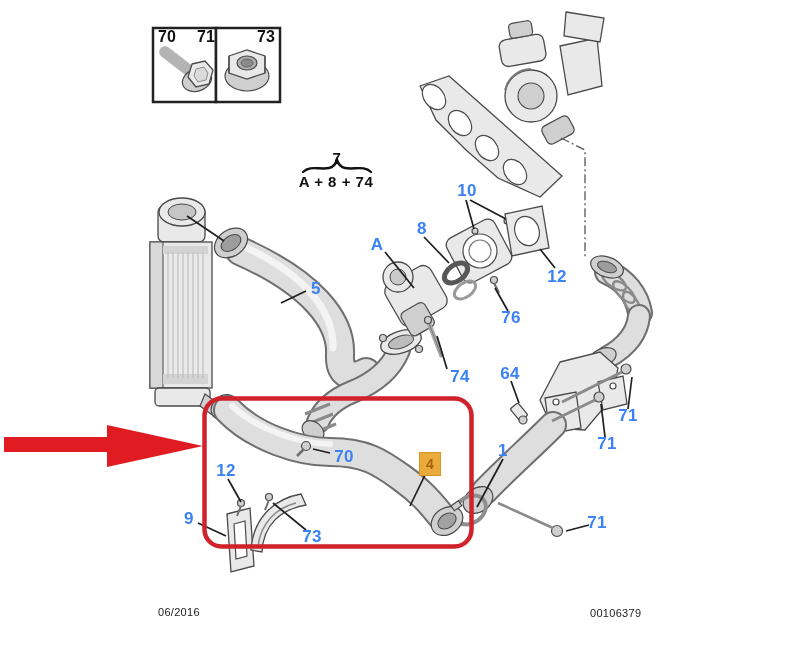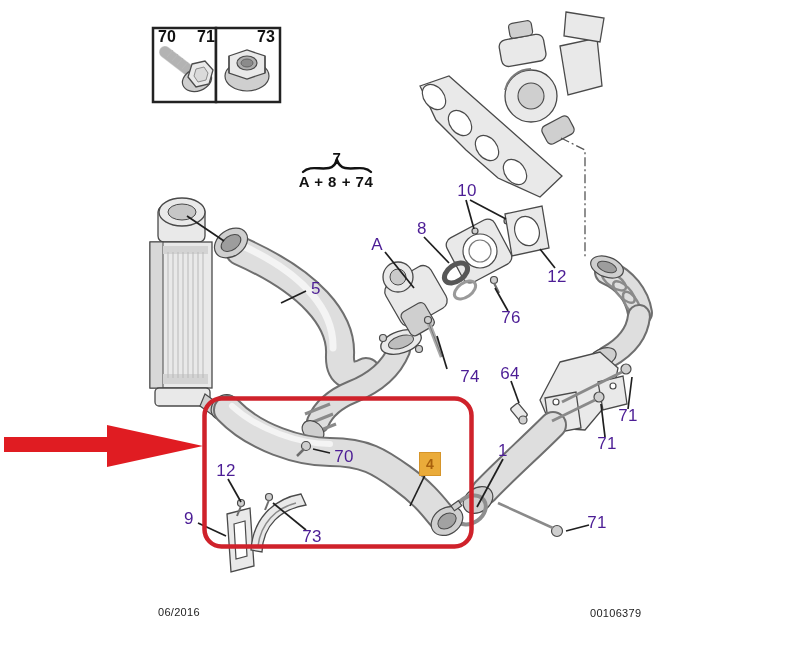--- a/index.html
+++ b/index.html
@@ -3,21 +3,21 @@
 <meta charset="utf-8">
 <style>
   html,body{margin:0;padding:0;}
   body{
     width:800px;height:653px;position:relative;background:#ffffff;
     font-family:"Liberation Sans",sans-serif;overflow:hidden;
   }
   svg{position:absolute;left:0;top:0;}
   .callout{
     position:absolute;transform:translate(-50%,-50%);
-    font-weight:normal;font-size:17px;color:#4c1d95;letter-spacing:.4px;
+    font-weight:bold;font-size:17px;color:#3b82f6;letter-spacing:.4px;
     white-space:nowrap;
   }
   .legend-num{position:absolute;transform:translate(-50%,-50%);
     font-weight:bold;font-size:16px;color:#111;}
   .frac{position:absolute;transform:translate(-50%,-50%);
     font-weight:bold;font-size:15px;color:#111;letter-spacing:.5px;white-space:nowrap;}
   .badge{
     position:absolute;left:419px;top:452px;width:20px;height:22px;
     background:#eaab3a;border:1px solid #d6952a;
     display:flex;align-items:center;justify-content:center;
@@ -243,21 +243,21 @@
 
 <div class="frac" style="left:337px;top:157px;">7</div>
 <div class="frac" style="left:336px;top:181px;">A + 8 + 74</div>
 
 <div class="callout" style="left:316px;top:289px;">5</div>
 <div class="callout" style="left:467px;top:191px;">10</div>
 <div class="callout" style="left:377px;top:245px;">A</div>
 <div class="callout" style="left:422px;top:229px;">8</div>
 <div class="callout" style="left:557px;top:277px;">12</div>
 <div class="callout" style="left:511px;top:318px;">76</div>
-<div class="callout" style="left:470px;top:377px;text-align:right;">74</div>
+<div class="callout" style="left:460px;top:377px;text-align:right;">74</div>
 <div class="callout" style="left:510px;top:374px;">64</div>
 <div class="callout" style="left:344px;top:457px;">70</div>
 <div class="callout" style="left:226px;top:471px;">12</div>
 <div class="callout" style="left:189px;top:519px;">9</div>
 <div class="callout" style="left:312px;top:537px;">73</div>
 <div class="callout" style="left:503px;top:451px;">1</div>
 <div class="callout" style="left:628px;top:416px;">71</div>
 <div class="callout" style="left:607px;top:444px;">71</div>
 <div class="callout" style="left:597px;top:523px;">71</div>
 

